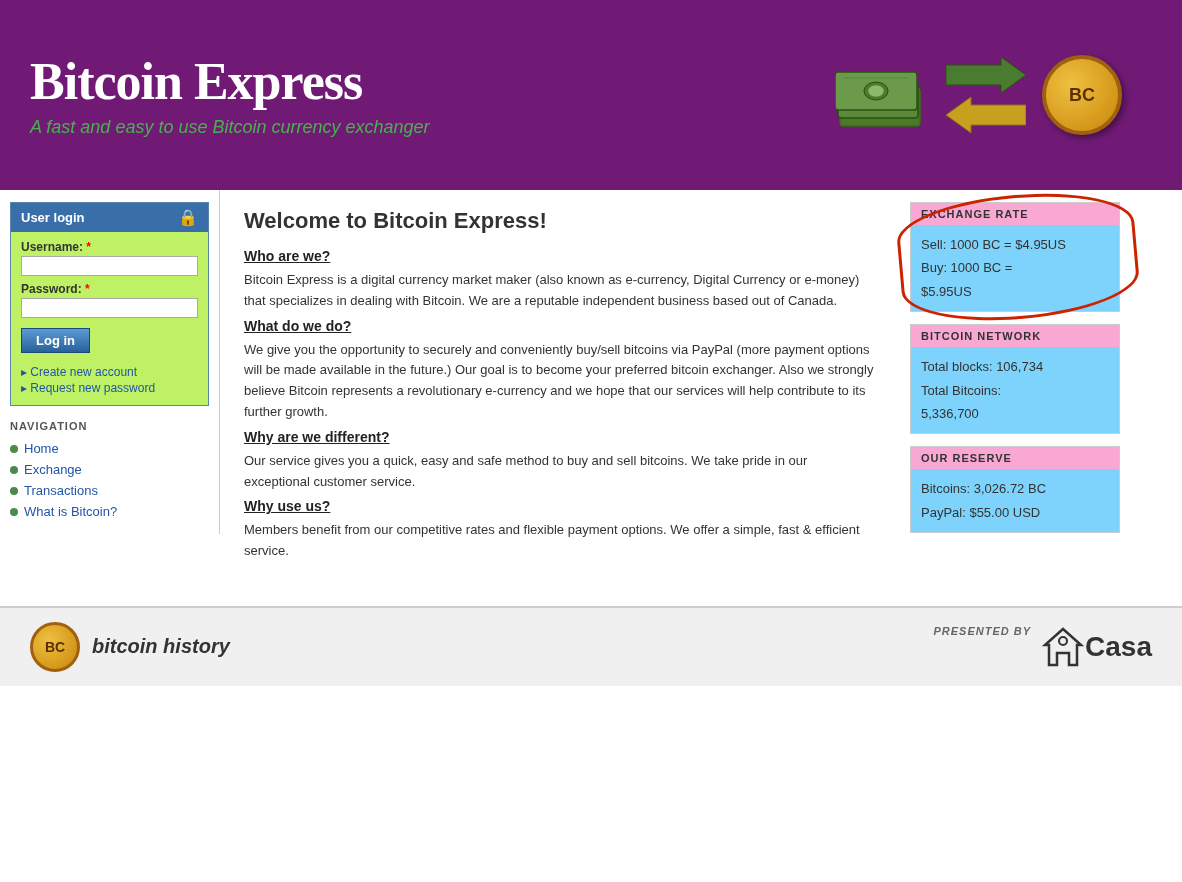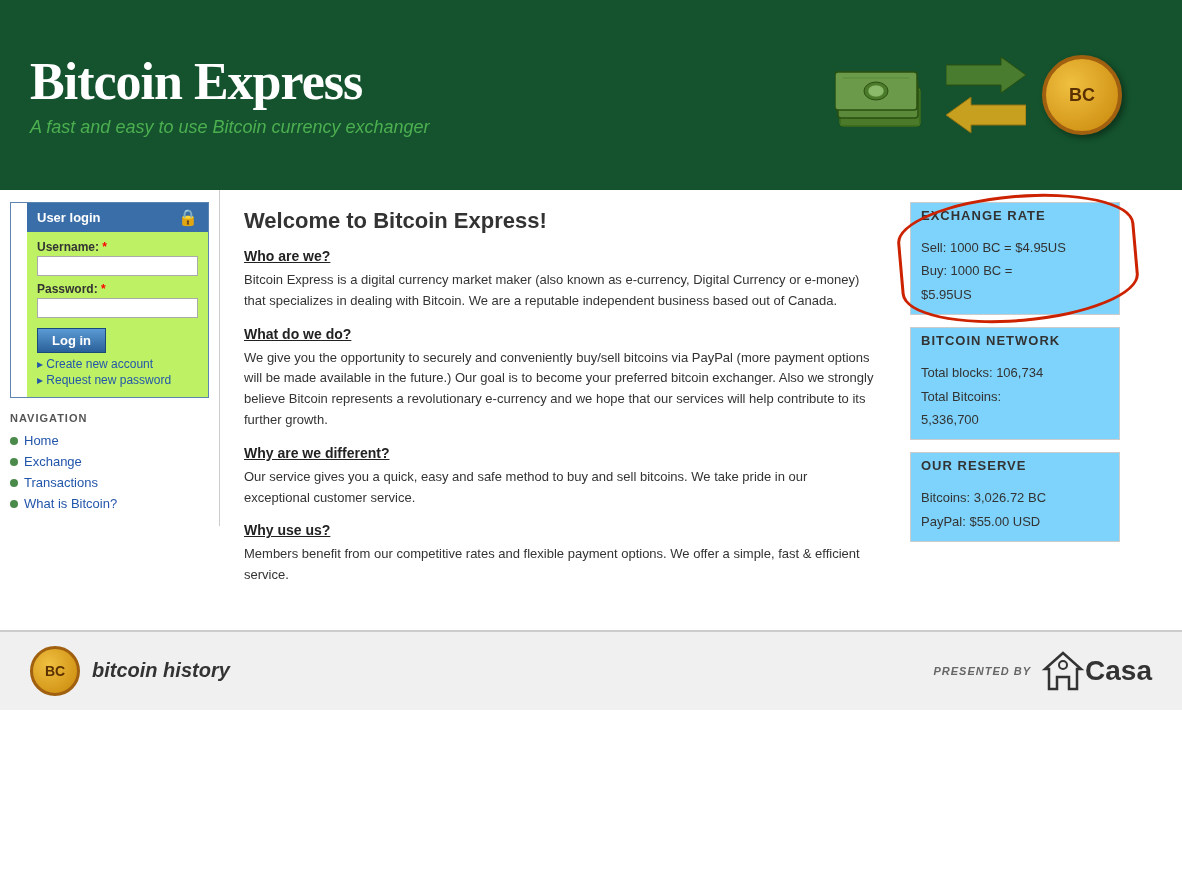--- a/index.html
+++ b/index.html
@@ -1,20 +1,20 @@
 <!DOCTYPE html>
 <html><head>
   <meta charset="utf-8">
   <style>
     * { margin: 0; padding: 0; box-sizing: border-box; }
     body { font-family: Arial, sans-serif; font-size: 13px; background: #fff; width: 1182px; min-height: 882px; }
 
     
     .header {
-      background: #14532d;
+      background: #701a75;
       padding: 18px 30px;
       display: flex;
       align-items: center;
       justify-content: space-between;
       min-height: 190px;
     }
     .header-left {}
     .header-title {
       font-size: 52px;
       font-weight: 900;
@@ -65,21 +65,20 @@
     
     .sidebar {
       width: 220px;
       min-width: 220px;
       padding: 12px 10px;
       border-right: 1px solid #ccc;
     }
     .user-login-box {
       border: 1px solid #5b84b1;
       margin-bottom: 14px;
-      padding-left: 16px;
     }
     .user-login-header {
       background: #3a6ea8;
       color: #fff;
       padding: 5px 10px;
       font-weight: bold;
       font-size: 13px;
       display: flex;
       align-items: center;
       justify-content: space-between;
@@ -116,21 +115,21 @@
       background: linear-gradient(to bottom, #5b9bd5, #2a6099);
       color: #fff;
       border: 1px solid #1a4a7a;
       padding: 4px 14px;
       font-size: 13px;
       font-weight: bold;
       cursor: pointer;
       margin-top: 4px;
     }
     .login-links {
-      margin-top: 4px;
+      margin-top: 12px;
     }
     .login-link {
       display: block;
       color: #2255aa;
       font-size: 12px;
       text-decoration: none;
       margin-bottom: 2px;
     }
     .login-link::before {
       content: '▸ ';
@@ -175,21 +174,21 @@
       font-size: 22px;
       font-weight: bold;
       color: #333;
       margin-bottom: 14px;
     }
     .section-heading {
       font-size: 14px;
       font-weight: bold;
       text-decoration: underline;
       color: #222;
-      margin-top: 14px;
+      margin-top: 6px;
       margin-bottom: 6px;
       display: block;
     }
     .section-text {
       font-size: 13px;
       color: #333;
       line-height: 1.6;
       margin-bottom: 6px;
     }
 
@@ -198,23 +197,23 @@
       width: 230px;
       min-width: 230px;
       padding: 12px 10px;
     }
     .info-box {
       border: 1px solid #ccc;
       margin-bottom: 12px;
       position: relative;
     }
     .info-box-header {
-      background: #7dd3fc;
+      background: #f9a8d4;
       padding: 5px 10px;
-      font-size: 13px;
+      font-size: 11px;
       font-weight: bold;
       text-transform: uppercase;
       color: #333;
       letter-spacing: 1px;
     }
     .info-box-body {
       padding: 8px 10px;
       font-size: 13px;
       color: #333;
       line-height: 1.8;
@@ -266,21 +265,20 @@
       color: #5a3000;
     }
     .footer-title {
       font-size: 20px;
       font-weight: 900;
       font-style: italic;
       color: #333;
     }
     .footer-right {
       display: flex;
-      align-items: center;
       gap: 10px;
     }
     .presented-by {
       font-size: 11px;
       font-style: italic;
       color: #666;
       font-weight: bold;
       letter-spacing: 1px;
       text-transform: uppercase;
     }

